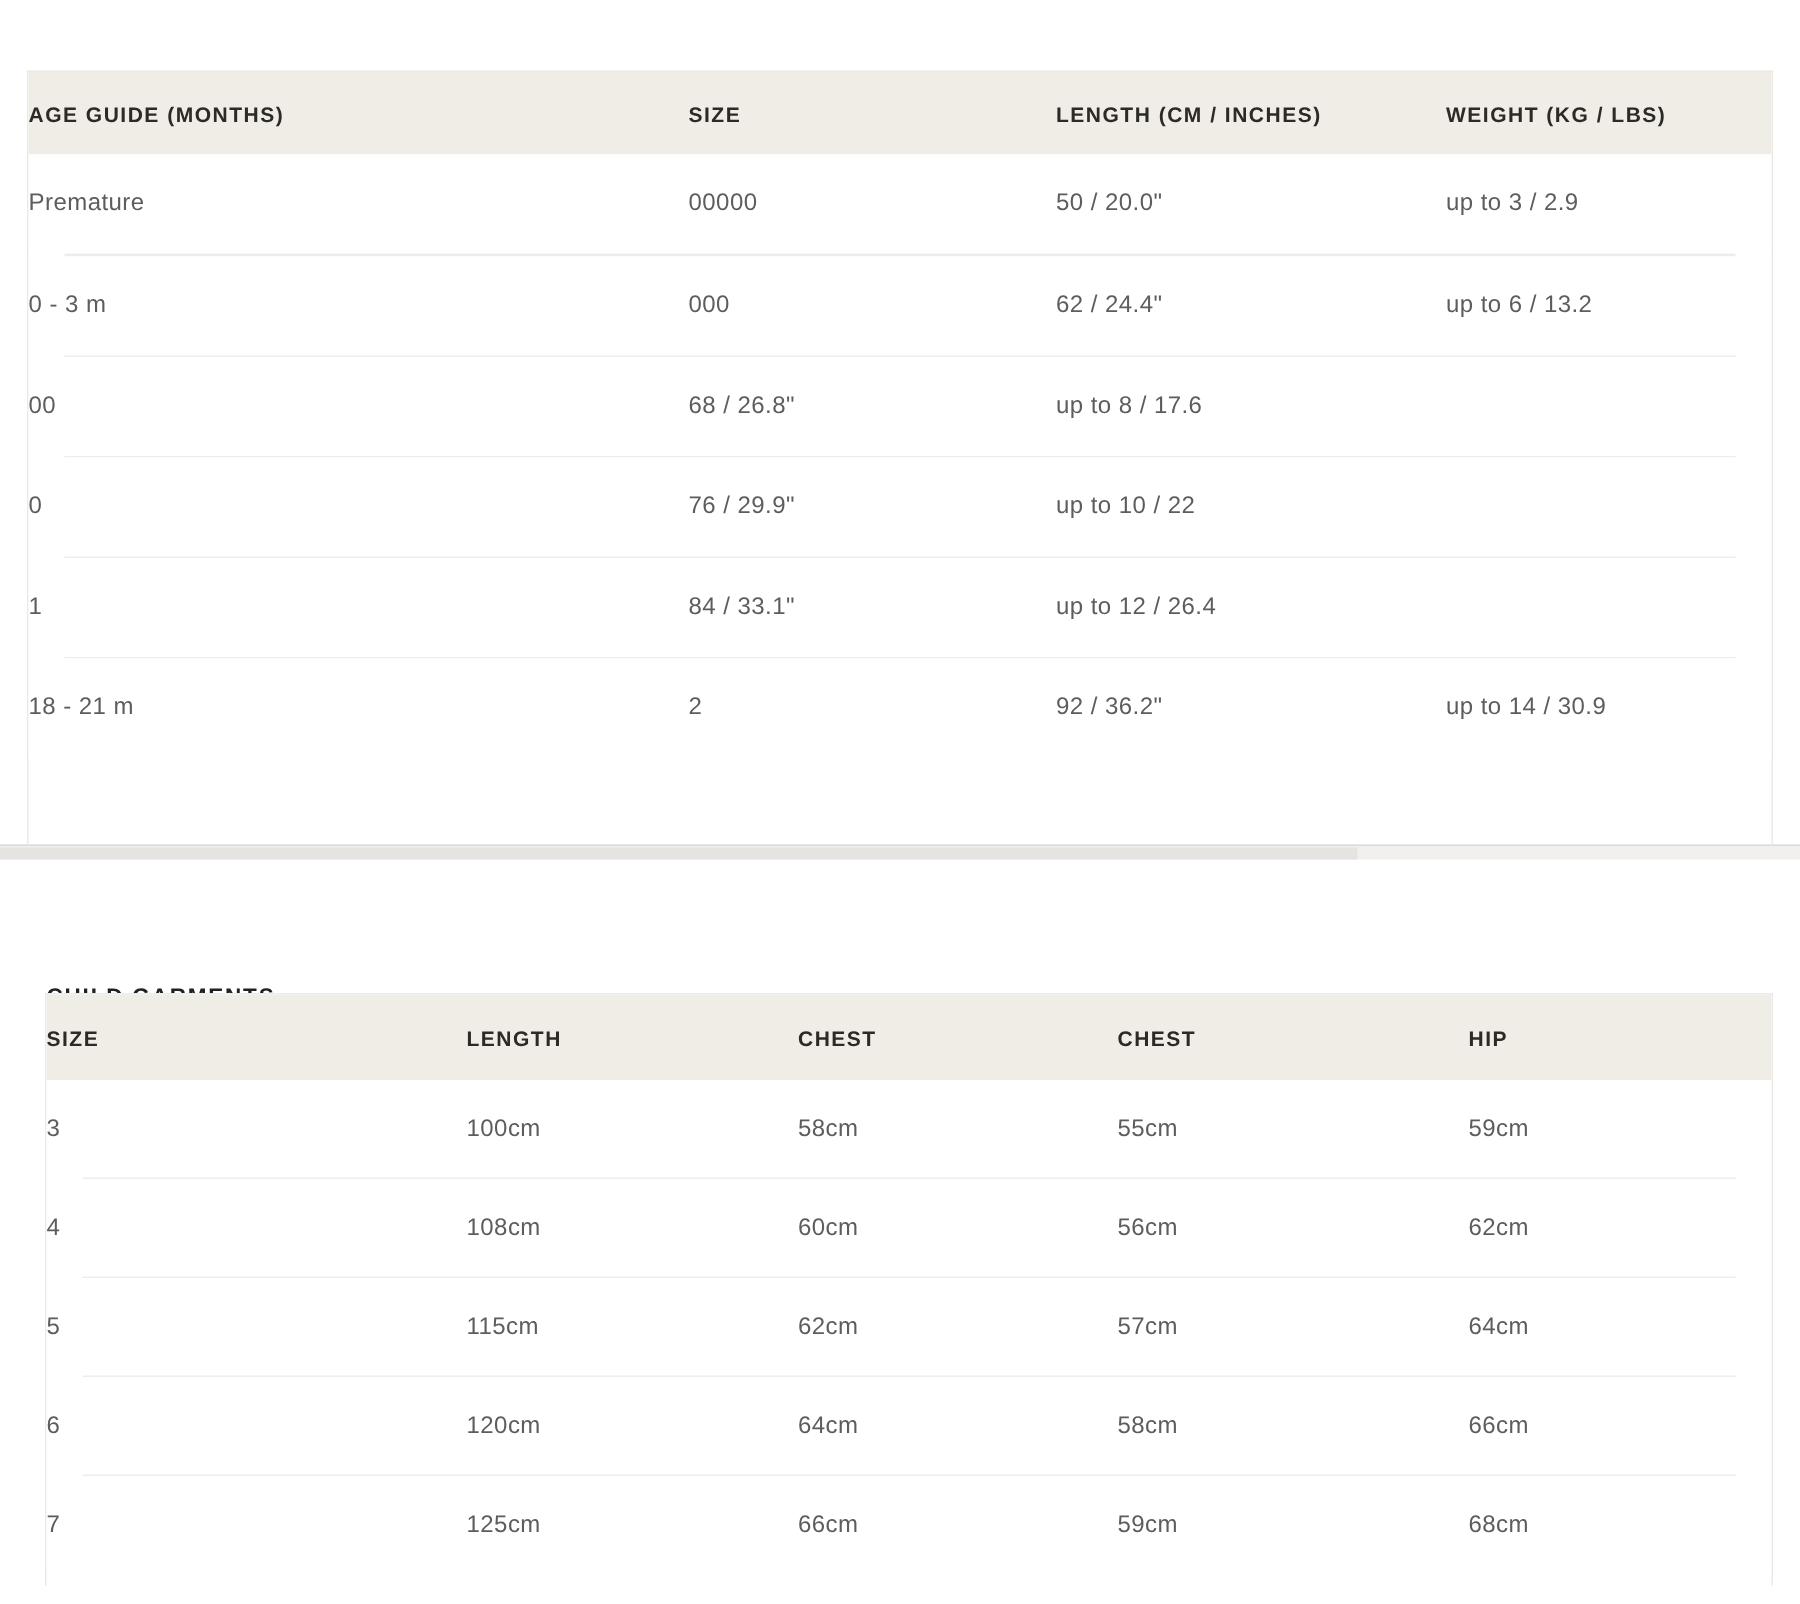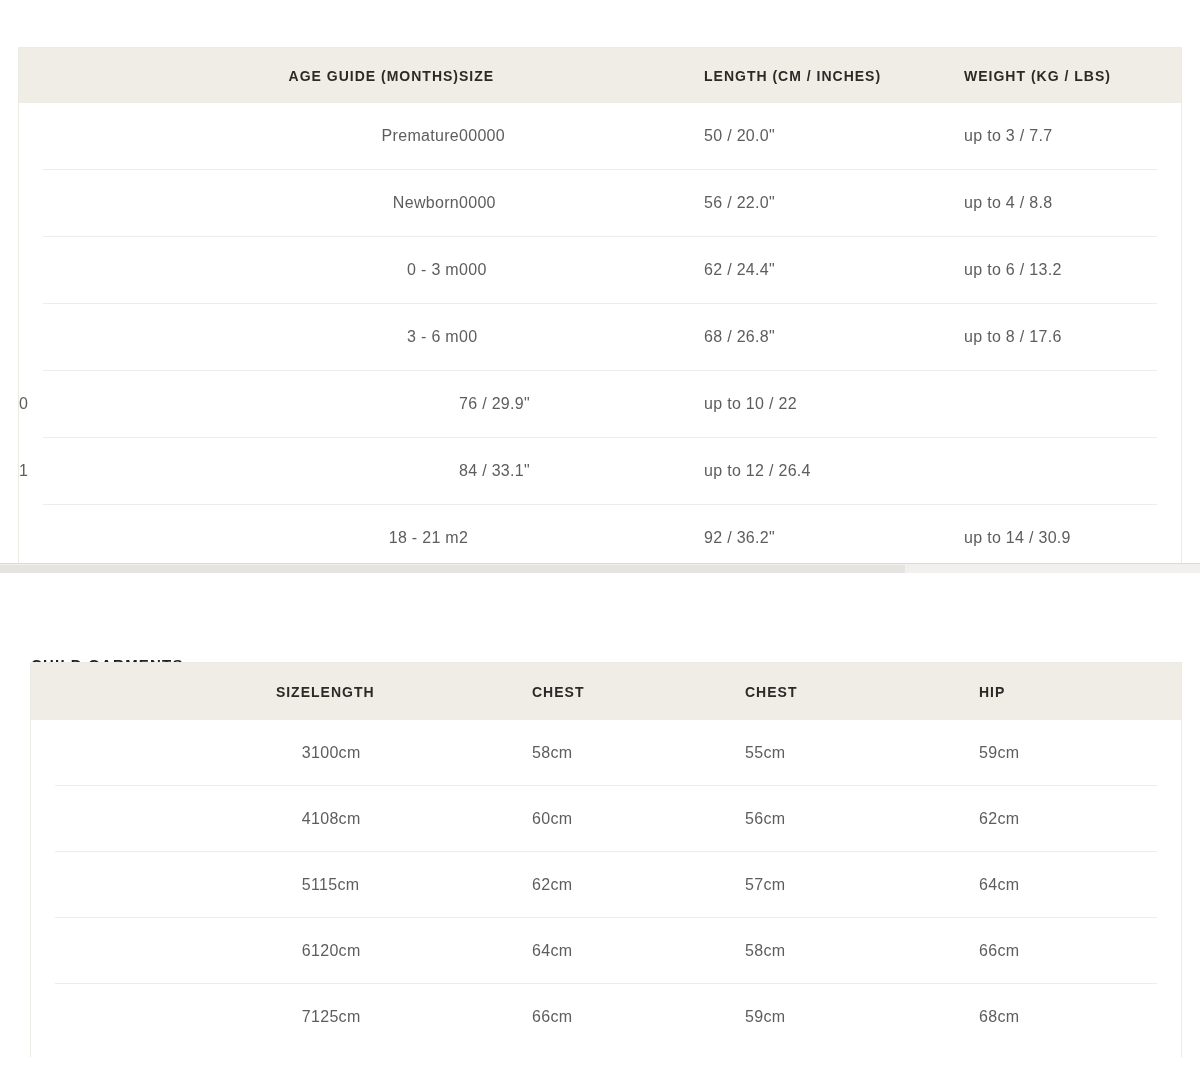--- a/index.html
+++ b/index.html
@@ -54,21 +54,21 @@
     background:#ffffff;
   }
   #baby-card .t-row{height:66px;}
   #child-card .t-row{height:65px;}
   .t-cell{
     font-size:16px;
     color:#5d5d5d;
     letter-spacing:0.3px;
     white-space:nowrap;
   }
-  .t-hcell.c0, .t-cell.c0{padding-left:24px;text-align:right;}
+  .t-hcell.c0, .t-cell.c0{}
   .t-divider{
     height:0;
     border-top:1px solid #ededed;
     margin:0 24px;
   }
   #section-heading{
     position:absolute;
     left:31px; top:656px;
     font-size:15px;
     font-weight:700;
@@ -98,39 +98,32 @@
   <div class="t-head">
       <div class="t-hcell c0">AGE GUIDE (MONTHS)</div>
       <div class="t-hcell c1">SIZE</div>
       <div class="t-hcell c2">LENGTH (CM / INCHES)</div>
       <div class="t-hcell c3">WEIGHT (KG / LBS)</div>
     </div>
 <div class="t-row">
       <div class="t-cell c0">Premature</div>
       <div class="t-cell c1">00000</div>
       <div class="t-cell c2">50 / 20.0"</div>
-      <div class="t-cell c3">up to 3 / 7.7</div>
-    </div>
-    <div class="t-divider"></div>
-    <div class="t-row">
-      <div class="t-cell c0">Newborn</div>
-      <div class="t-cell c1">0000</div>
-      <div class="t-cell c2">56 / 22.0"</div>
-      <div class="t-cell c3">up to 4 / 8.8</div>
-    </div>
+      <div class="t-cell c3">up to 3 / 2.9</div>
+    </div>
+    <div class="t-divider"></div>
     <div class="t-divider"></div>
     <div class="t-row">
       <div class="t-cell c0">0 - 3 m</div>
       <div class="t-cell c1">000</div>
       <div class="t-cell c2">62 / 24.4"</div>
       <div class="t-cell c3">up to 6 / 13.2</div>
     </div>
     <div class="t-divider"></div>
     <div class="t-row">
-      <div class="t-cell c0">3 - 6 m</div>
       <div class="t-cell c1">00</div>
       <div class="t-cell c2">68 / 26.8"</div>
       <div class="t-cell c3">up to 8 / 17.6</div>
     </div>
     <div class="t-divider"></div>
     <div class="t-row">
       <div class="t-cell c1">0</div>
       <div class="t-cell c2">76 / 29.9"</div>
       <div class="t-cell c3">up to 10 / 22</div>
     </div>

